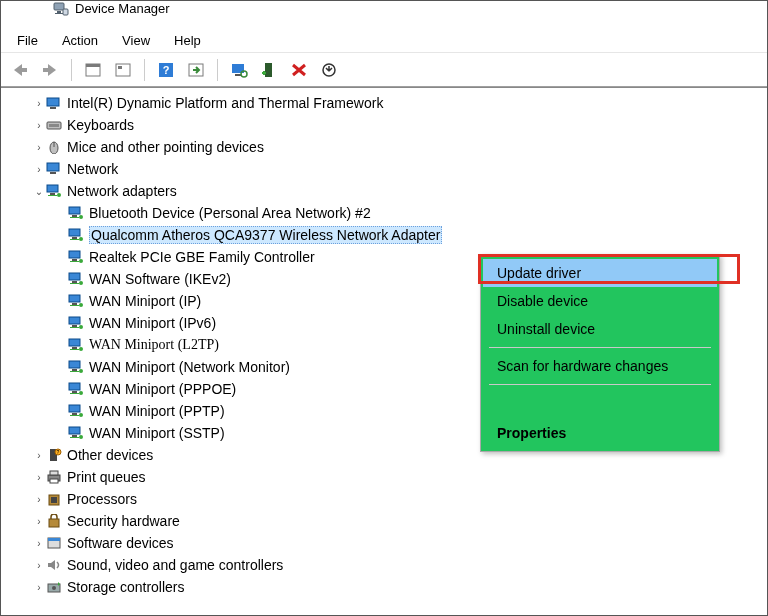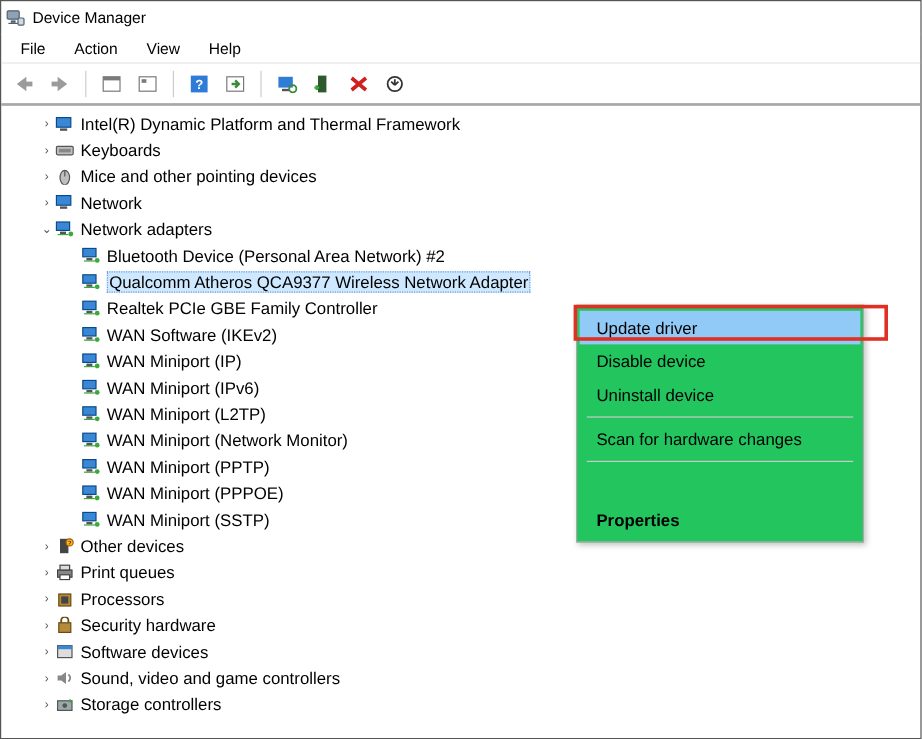--- a/index.html
+++ b/index.html
@@ -9,24 +9,24 @@
     font-size: 13px;
     background: #fff;
     color: #000;
     width: 768px;
     height: 616px;
     overflow: hidden;
     border: 1px solid #555;
   }
   .titlebar {
     display: flex;
-    align-items: center;
     height: 28px;
-    padding: 0 4px;
+    padding: 0 24px;
     border-bottom: 1px solid #fff;
+    margin-left: 28px;
   }
   .titlebar .app-icon {
     width: 16px; height: 16px;
     margin-right: 6px;
     display: inline-flex;
     align-items: center;
     justify-content: center;
   }
   .titlebar .title { font-size: 13px; }
   .menubar {
@@ -321,21 +321,21 @@
       <span class="icon-slot">
         <svg width="16" height="14">
           <rect x="1" y="1" width="11" height="7" fill="#3a87d6" stroke="#0a4a8a"></rect>
           <rect x="4" y="9" width="5" height="2" fill="#555"></rect>
           <rect x="2" y="11" width="9" height="1" fill="#3aa93a"></rect>
           <circle cx="13" cy="11" r="2" fill="#3aa93a"></circle>
         </svg>
       </span>
       <span class="lbl">WAN Miniport (IPv6)</span>
     </div>
-    <div class="node" style="padding-left: 54px;">
+    <div class="node" style="padding-left: 54px; font-family: Liberation Serif, serif;">
       <span class="chev"></span>
       <span class="icon-slot">
         <svg width="16" height="14">
           <rect x="1" y="1" width="11" height="7" fill="#3a87d6" stroke="#0a4a8a"></rect>
           <rect x="4" y="9" width="5" height="2" fill="#555"></rect>
           <rect x="2" y="11" width="9" height="1" fill="#3aa93a"></rect>
           <circle cx="13" cy="11" r="2" fill="#3aa93a"></circle>
         </svg>
       </span>
       <span class="lbl">WAN Miniport (L2TP)</span>
@@ -355,33 +355,33 @@
     <div class="node" style="padding-left: 54px;">
       <span class="chev"></span>
       <span class="icon-slot">
         <svg width="16" height="14">
           <rect x="1" y="1" width="11" height="7" fill="#3a87d6" stroke="#0a4a8a"></rect>
           <rect x="4" y="9" width="5" height="2" fill="#555"></rect>
           <rect x="2" y="11" width="9" height="1" fill="#3aa93a"></rect>
           <circle cx="13" cy="11" r="2" fill="#3aa93a"></circle>
         </svg>
       </span>
+      <span class="lbl">WAN Miniport (PPPOE)</span>
+    </div>
+    <div class="node" style="padding-left: 54px;">
+      <span class="chev"></span>
+      <span class="icon-slot">
+        <svg width="16" height="14">
+          <rect x="1" y="1" width="11" height="7" fill="#3a87d6" stroke="#0a4a8a"></rect>
+          <rect x="4" y="9" width="5" height="2" fill="#555"></rect>
+          <rect x="2" y="11" width="9" height="1" fill="#3aa93a"></rect>
+          <circle cx="13" cy="11" r="2" fill="#3aa93a"></circle>
+        </svg>
+      </span>
       <span class="lbl">WAN Miniport (PPTP)</span>
-    </div>
-    <div class="node" style="padding-left: 54px;">
-      <span class="chev"></span>
-      <span class="icon-slot">
-        <svg width="16" height="14">
-          <rect x="1" y="1" width="11" height="7" fill="#3a87d6" stroke="#0a4a8a"></rect>
-          <rect x="4" y="9" width="5" height="2" fill="#555"></rect>
-          <rect x="2" y="11" width="9" height="1" fill="#3aa93a"></rect>
-          <circle cx="13" cy="11" r="2" fill="#3aa93a"></circle>
-        </svg>
-      </span>
-      <span class="lbl">WAN Miniport (PPPOE)</span>
     </div>
     <div class="node" style="padding-left: 54px;">
       <span class="chev"></span>
       <span class="icon-slot">
         <svg width="16" height="14">
           <rect x="1" y="1" width="11" height="7" fill="#3a87d6" stroke="#0a4a8a"></rect>
           <rect x="4" y="9" width="5" height="2" fill="#555"></rect>
           <rect x="2" y="11" width="9" height="1" fill="#3aa93a"></rect>
           <circle cx="13" cy="11" r="2" fill="#3aa93a"></circle>
         </svg>

